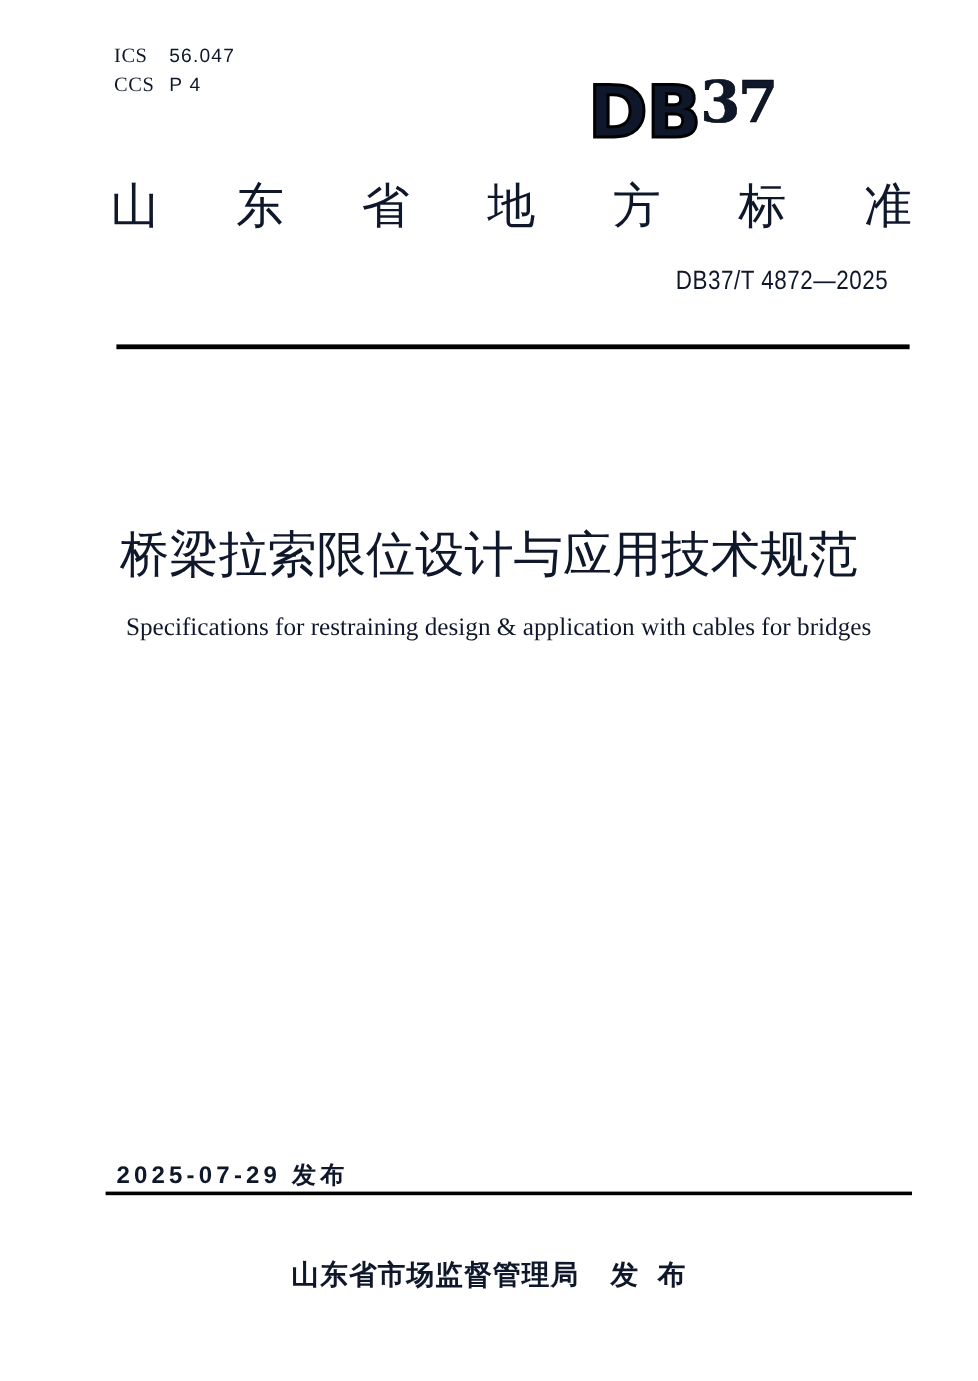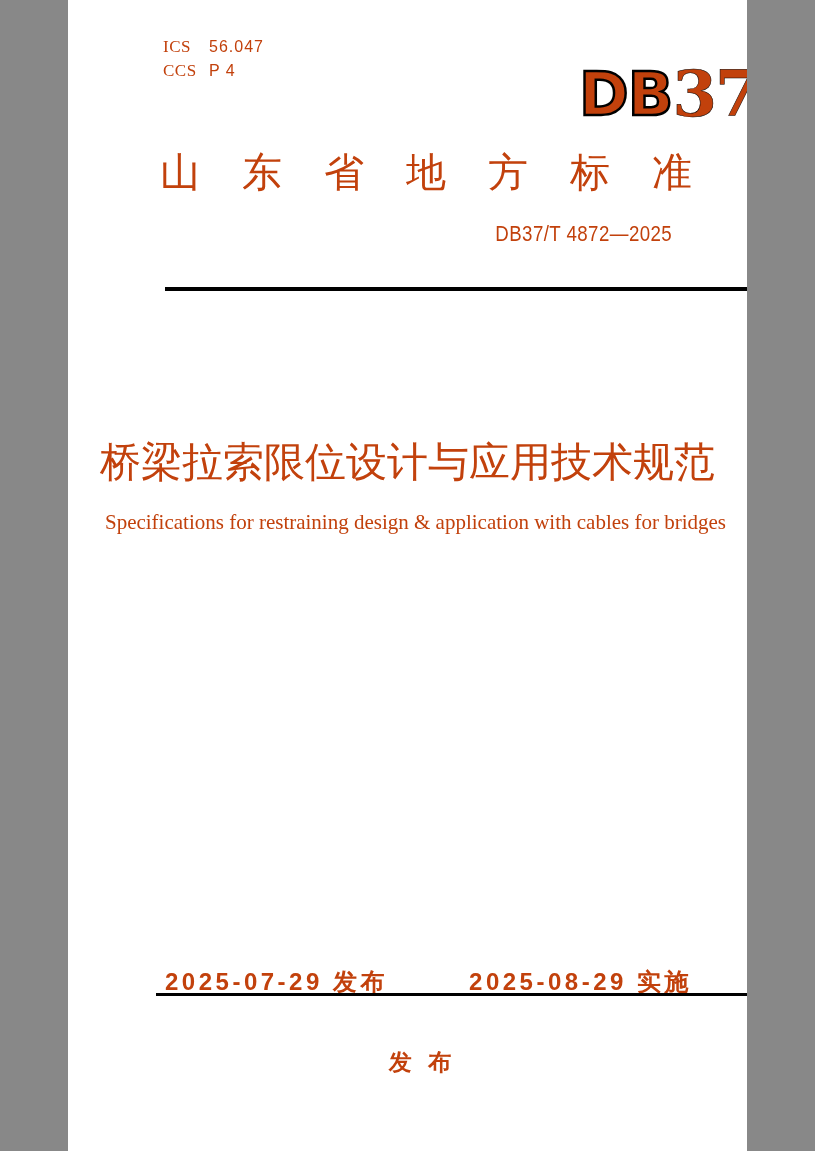--- a/index.html
+++ b/index.html
@@ -1,23 +1,23 @@
 <!DOCTYPE html>
 <html><head>
 <meta charset="utf-8">
 <style>
   * { margin: 0; padding: 0; box-sizing: border-box; }
   html, body { background: #888; }
   .page {
     position: relative;
-    width: 679px;
+    width: 815px;
     height: 1151px;
     margin: 0 auto;
     background: #ffffff;
-    color: #c2410c;
+    color: #0f172a;
     font-family: "Liberation Sans", sans-serif;
     overflow: hidden;
   }
 
   
   .ics-block {
     position: absolute;
     left: 95px;
     top: 37px;
   }
@@ -30,38 +30,38 @@
   }
   .ics-value {
     font-family: "Liberation Sans", sans-serif;
     font-size: 16px;
     letter-spacing: 1px;
   }
 
   
   .logo {
     position: absolute;
-    left: 511px;
+    left: 490px;
     top: 64px;
     display: flex;
     align-items: flex-start;
     white-space: nowrap;
   }
   .logo-db {
     font-family: "DejaVu Sans", "Liberation Sans", sans-serif;
     font-weight: 900;
     font-size: 60px;
     line-height: 1;
     letter-spacing: -1px;
     -webkit-text-stroke: 2.5px #000;
   }
   .logo-num {
     font-family: "DejaVu Serif", "Liberation Serif", serif;
     font-weight: 700;
-    font-size: 64px;
+    font-size: 48px;
     line-height: 0.94;
     letter-spacing: -2px;
     -webkit-text-stroke: 0.5px #000;
   }
 
   
   .standard-name {
     position: absolute;
     left: 92px;
     right: 55px;
@@ -118,21 +118,21 @@
   }
 
   
   .dates-row {
     position: absolute;
     left: 97px;
     right: 55px;
     top: 966px;
     display: flex;
     justify-content: space-between;
-    font-size: 24px;
+    font-size: 20px;
     font-weight: 700;
     letter-spacing: 3.5px;
     white-space: nowrap;
   }
   .rule-bottom {
     position: absolute;
     left: 88px;
     width: 672px;
     top: 993px;
     height: 3px;
@@ -186,22 +186,22 @@
   <div class="doc-number">DB37/T 4872—2025</div>
 
   <div class="rule-top"></div>
 
   <div class="title-cn">桥梁拉索限位设计与应用技术规范</div>
 
   <div class="title-en">Specifications for restraining design &amp; application with cables for bridges</div>
 
   <div class="dates-row">
     <span>2025-07-29 发布</span>
-    <span>2025-08-29 实施</span>
   </div>
 
   <div class="rule-bottom"></div>
 
   <div class="publisher-row">
+    <span class="publisher-name">山东省市场监督管理局</span>
     <span class="publish-label">发 布</span>
   </div>
 
 </div>
 
 </body></html>

